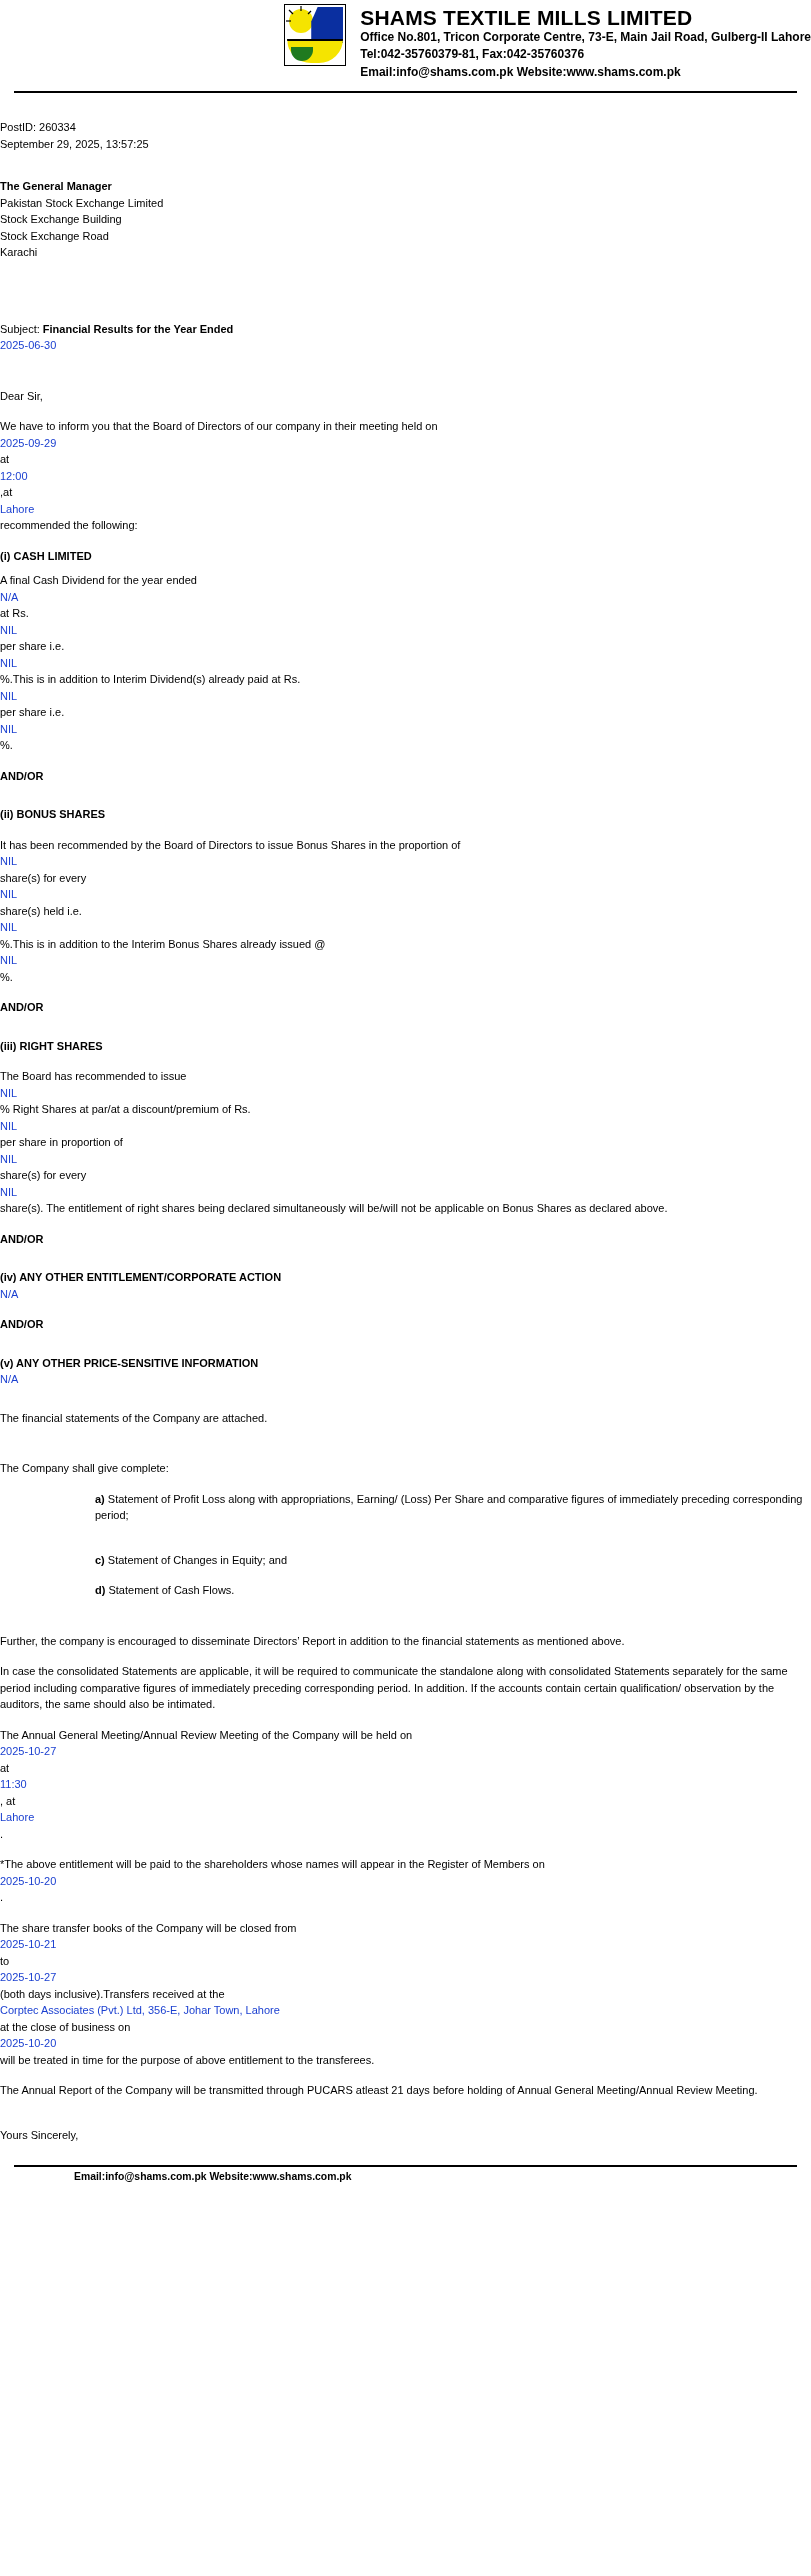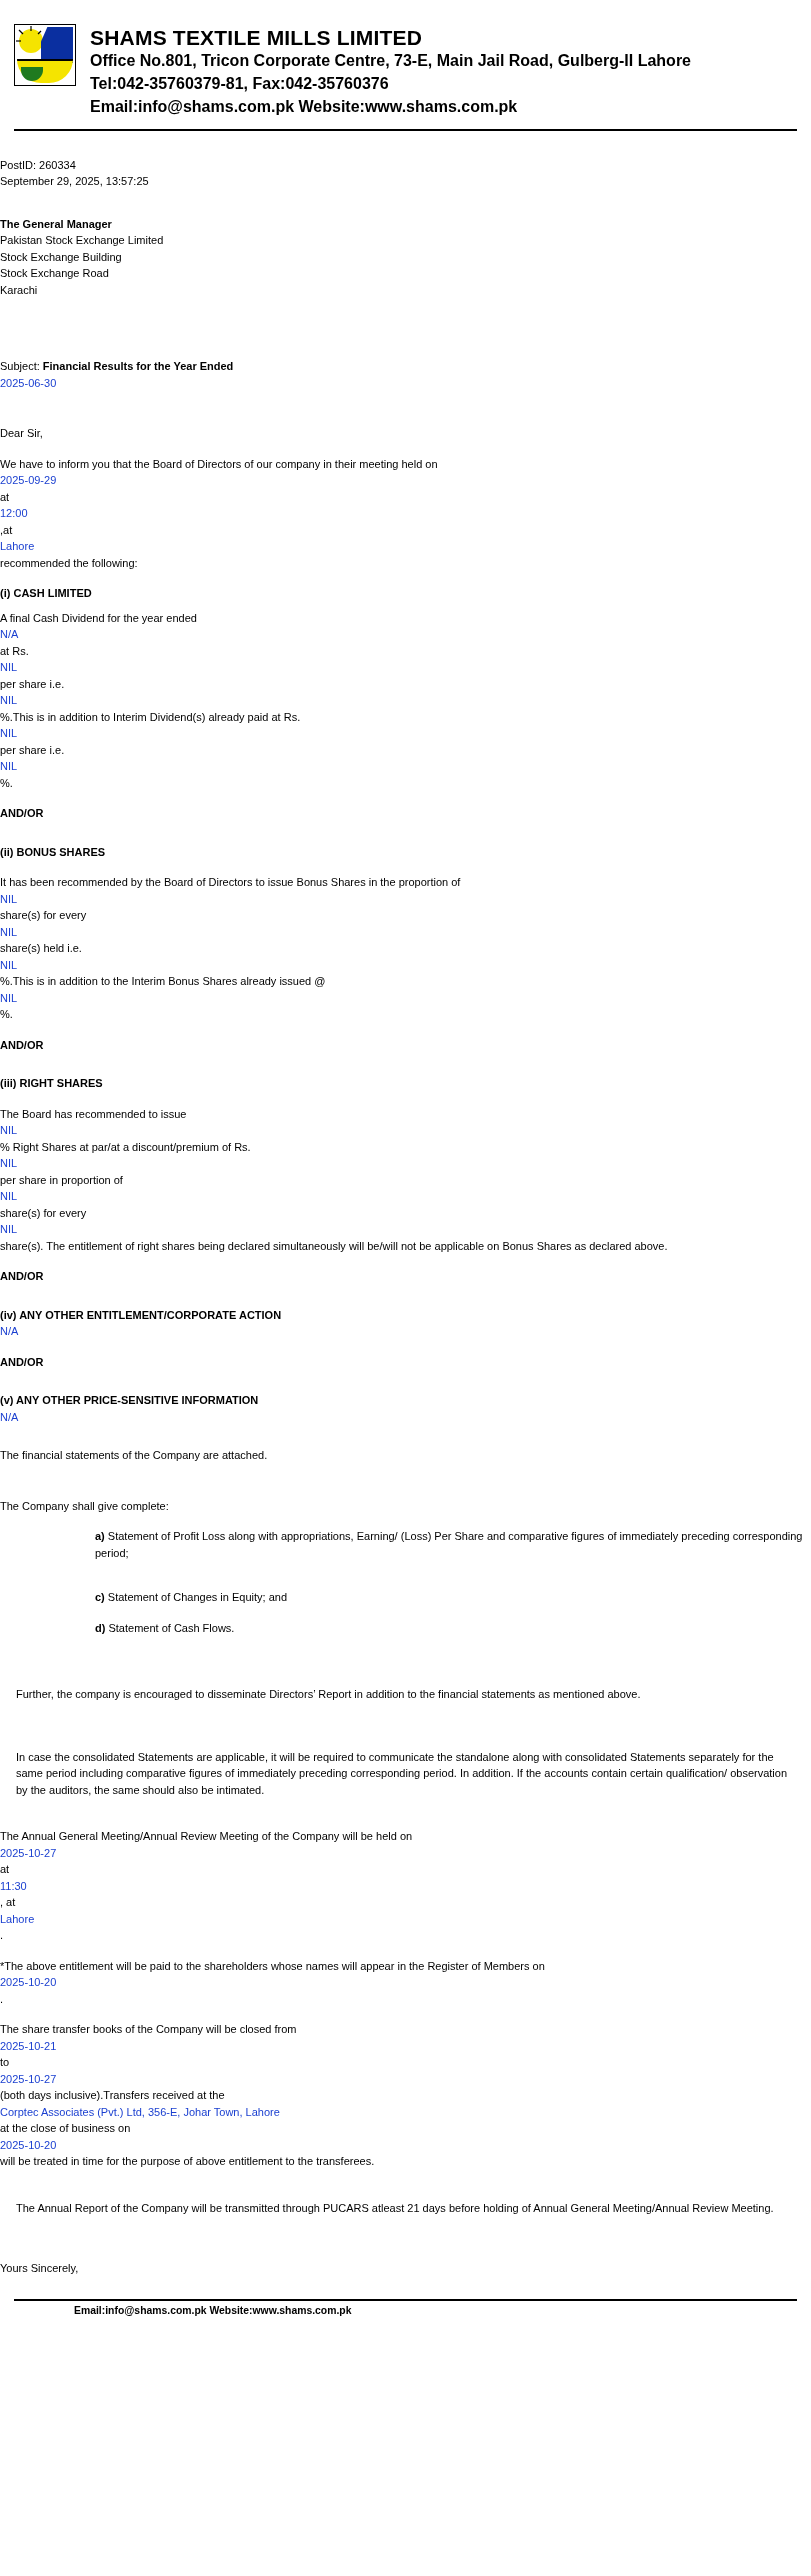--- a/index.html
+++ b/index.html
@@ -9,21 +9,22 @@
     font-family: "Liberation Sans", sans-serif;
     color:#000000;
     -webkit-font-smoothing: antialiased;
   }
   .page { width:811px; position:relative; padding:0; box-sizing:border-box; }
 
   
   .header {
     display:flex;
     align-items:flex-start;
-    padding:24px 0 6px 14px;
+    padding:4px 0 6px 14px;
+    justify-content:flex-end;
   }
   .logo {
     width:62px; height:62px;
     border:1px solid #000;
     box-sizing:border-box;
     position:relative;
     overflow:hidden;
     background:#ffffff;
     flex:0 0 auto;
   }
@@ -47,35 +48,35 @@
   }
   .logo .green {
     position:absolute; left:6px; bottom:4px; width:22px; height:14px;
     background:#1f7a1f;
     border-radius:0 0 14px 14px;
   }
   .header-text { margin-left:14px; padding-top:2px; }
   .company-name {
     font-size:21px; font-weight:bold; letter-spacing:0.2px; line-height:1.1;
   }
-  .company-line { font-size:16px; font-weight:bold; line-height:1.45; }
+  .company-line { font-size:12px; font-weight:bold; line-height:1.45; }
 
   .hr-thick { border:0; border-top:2px solid #000; margin:4px 14px 0 14px; }
 
   
   .content { padding:0 0; font-size:11px; line-height:1.5; }
   .blank { height:14px; }
   .blank-sm { height:8px; }
   .blank-lg { height:26px; }
   .val { color:#1a3fd0; }
   .b { font-weight:bold; }
   .line { min-height:15px; }
   .indent { padding-left:95px; }
   .indent p { margin:0 0 0 0; }
-  .para { margin:16px; }
+  .para { margin:0; }
 
   
   .footer {
     margin-top:22px;
     border-top:2px solid #000;
     padding:4px 0 10px 60px;
     font-size:10.4px;
     font-weight:bold;
   }
   .footer-wrap { padding:0 14px; }

